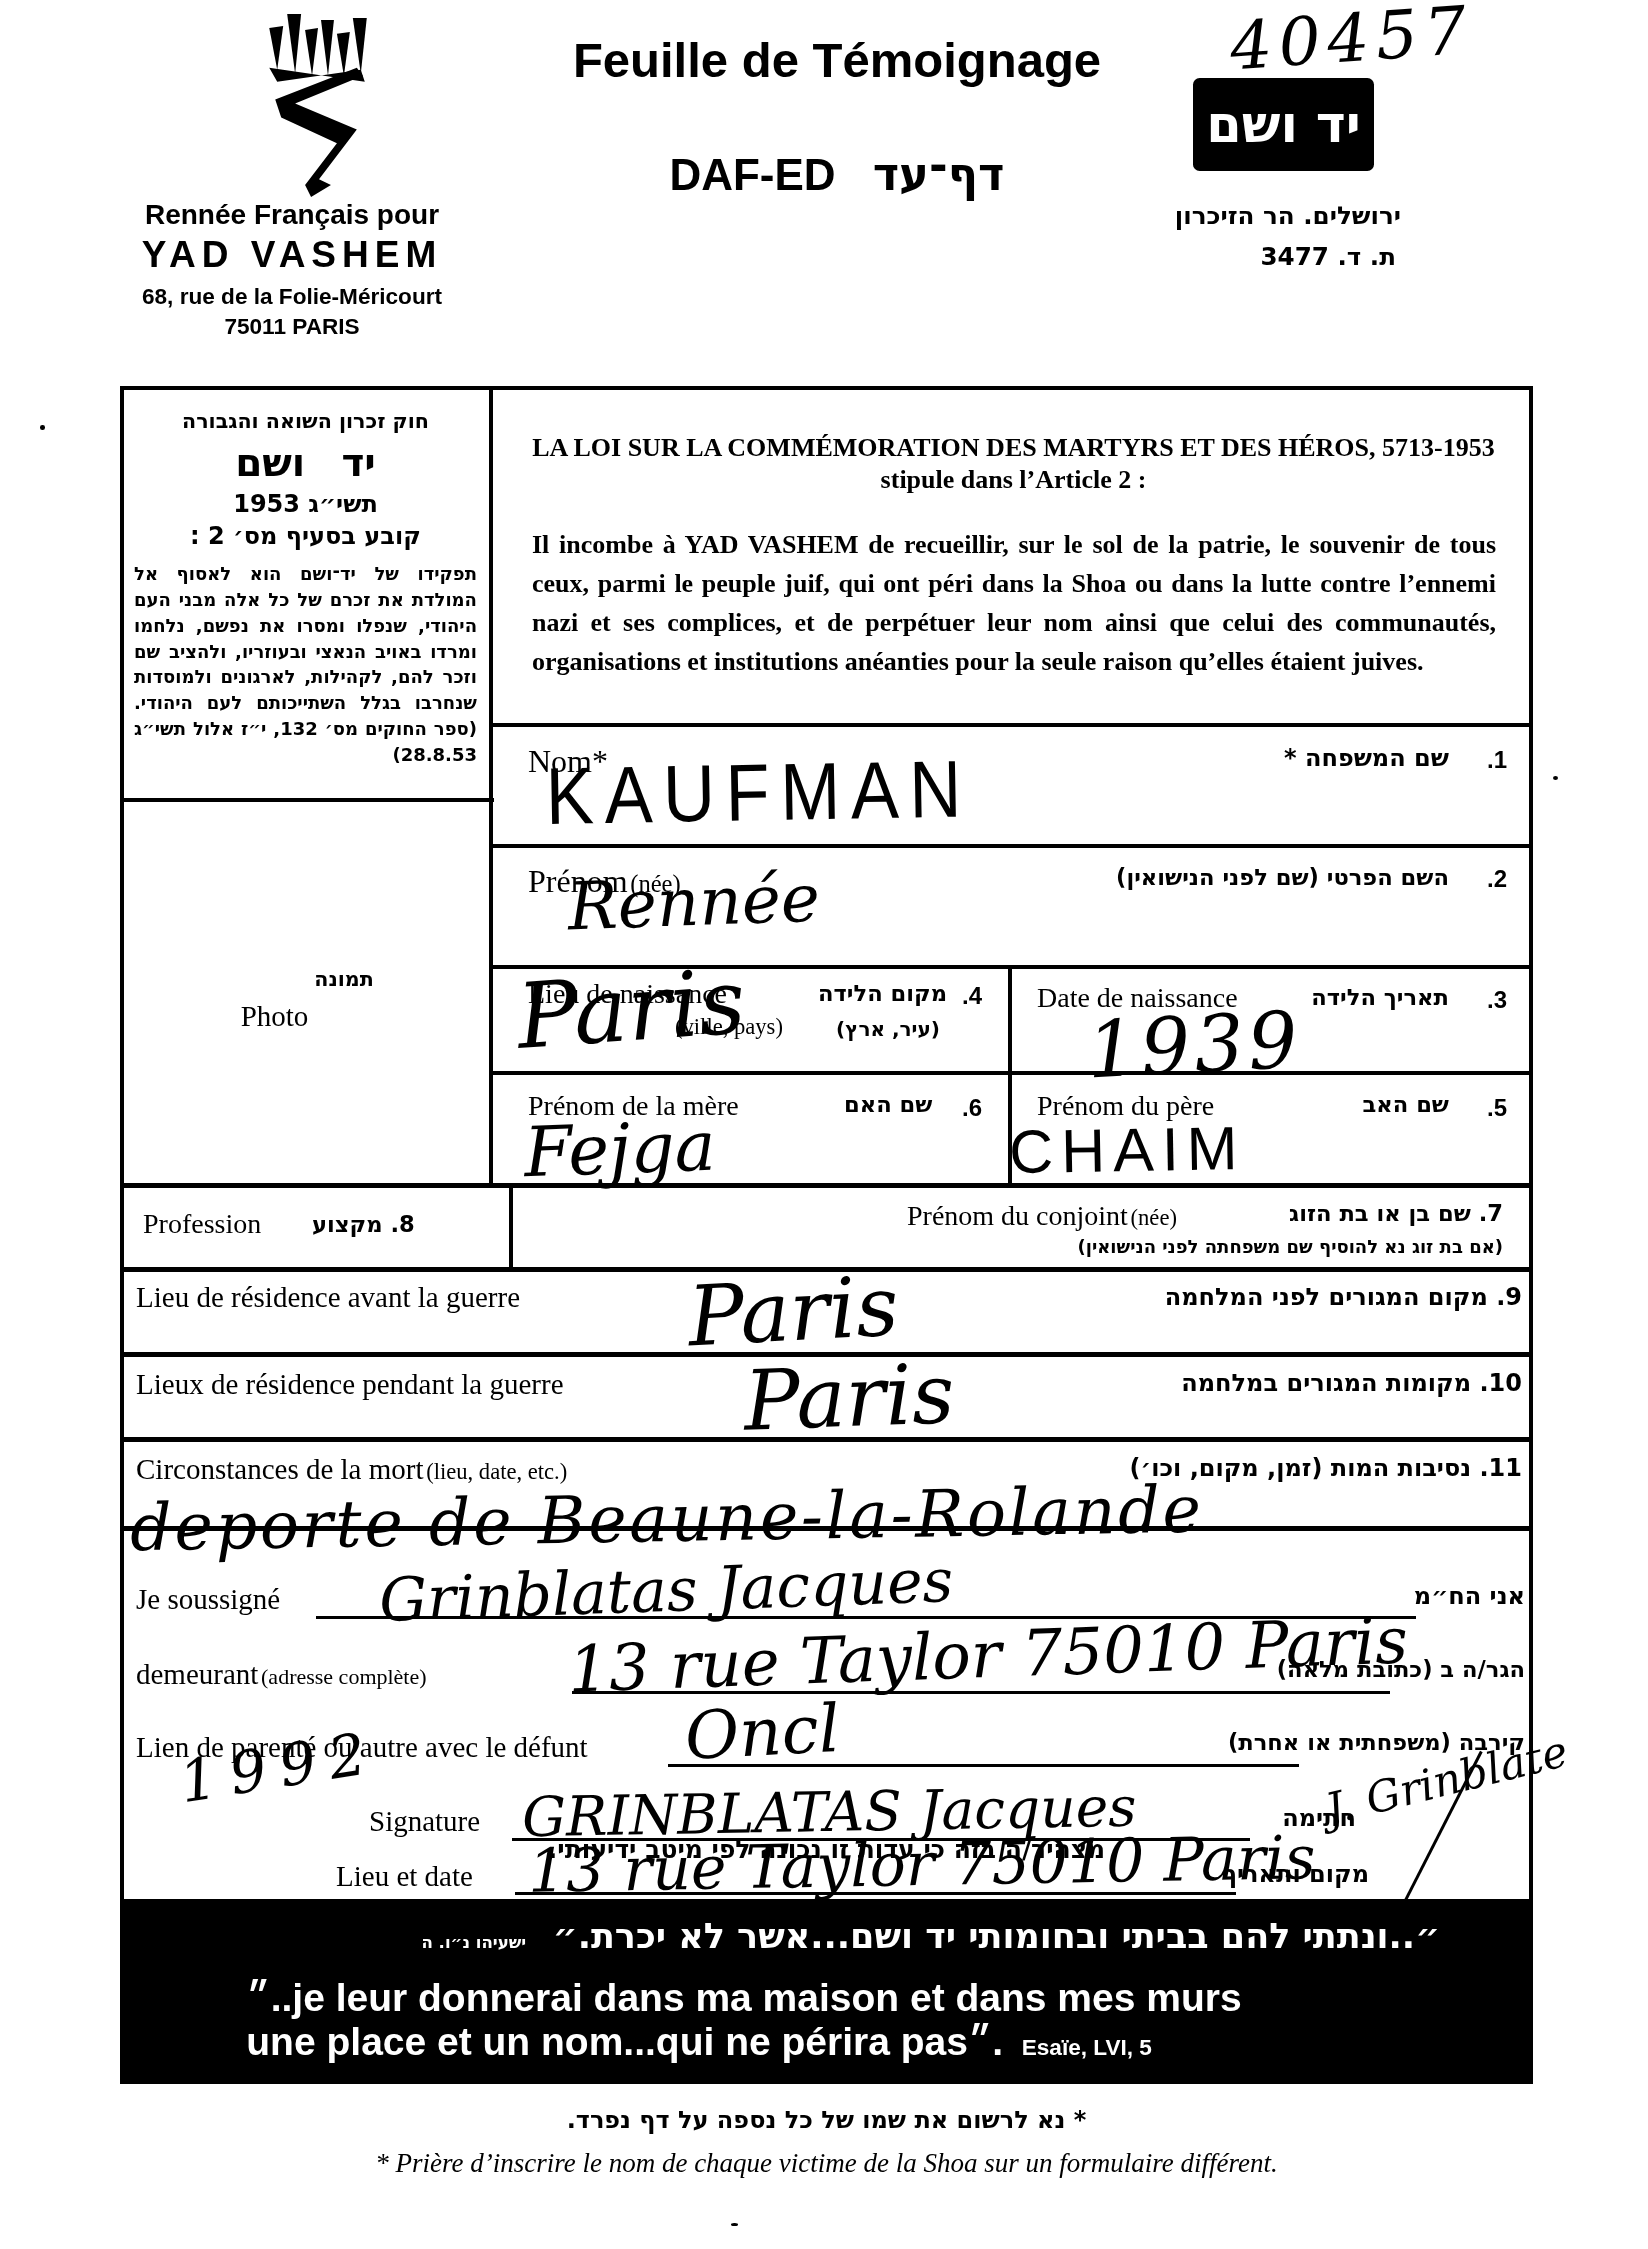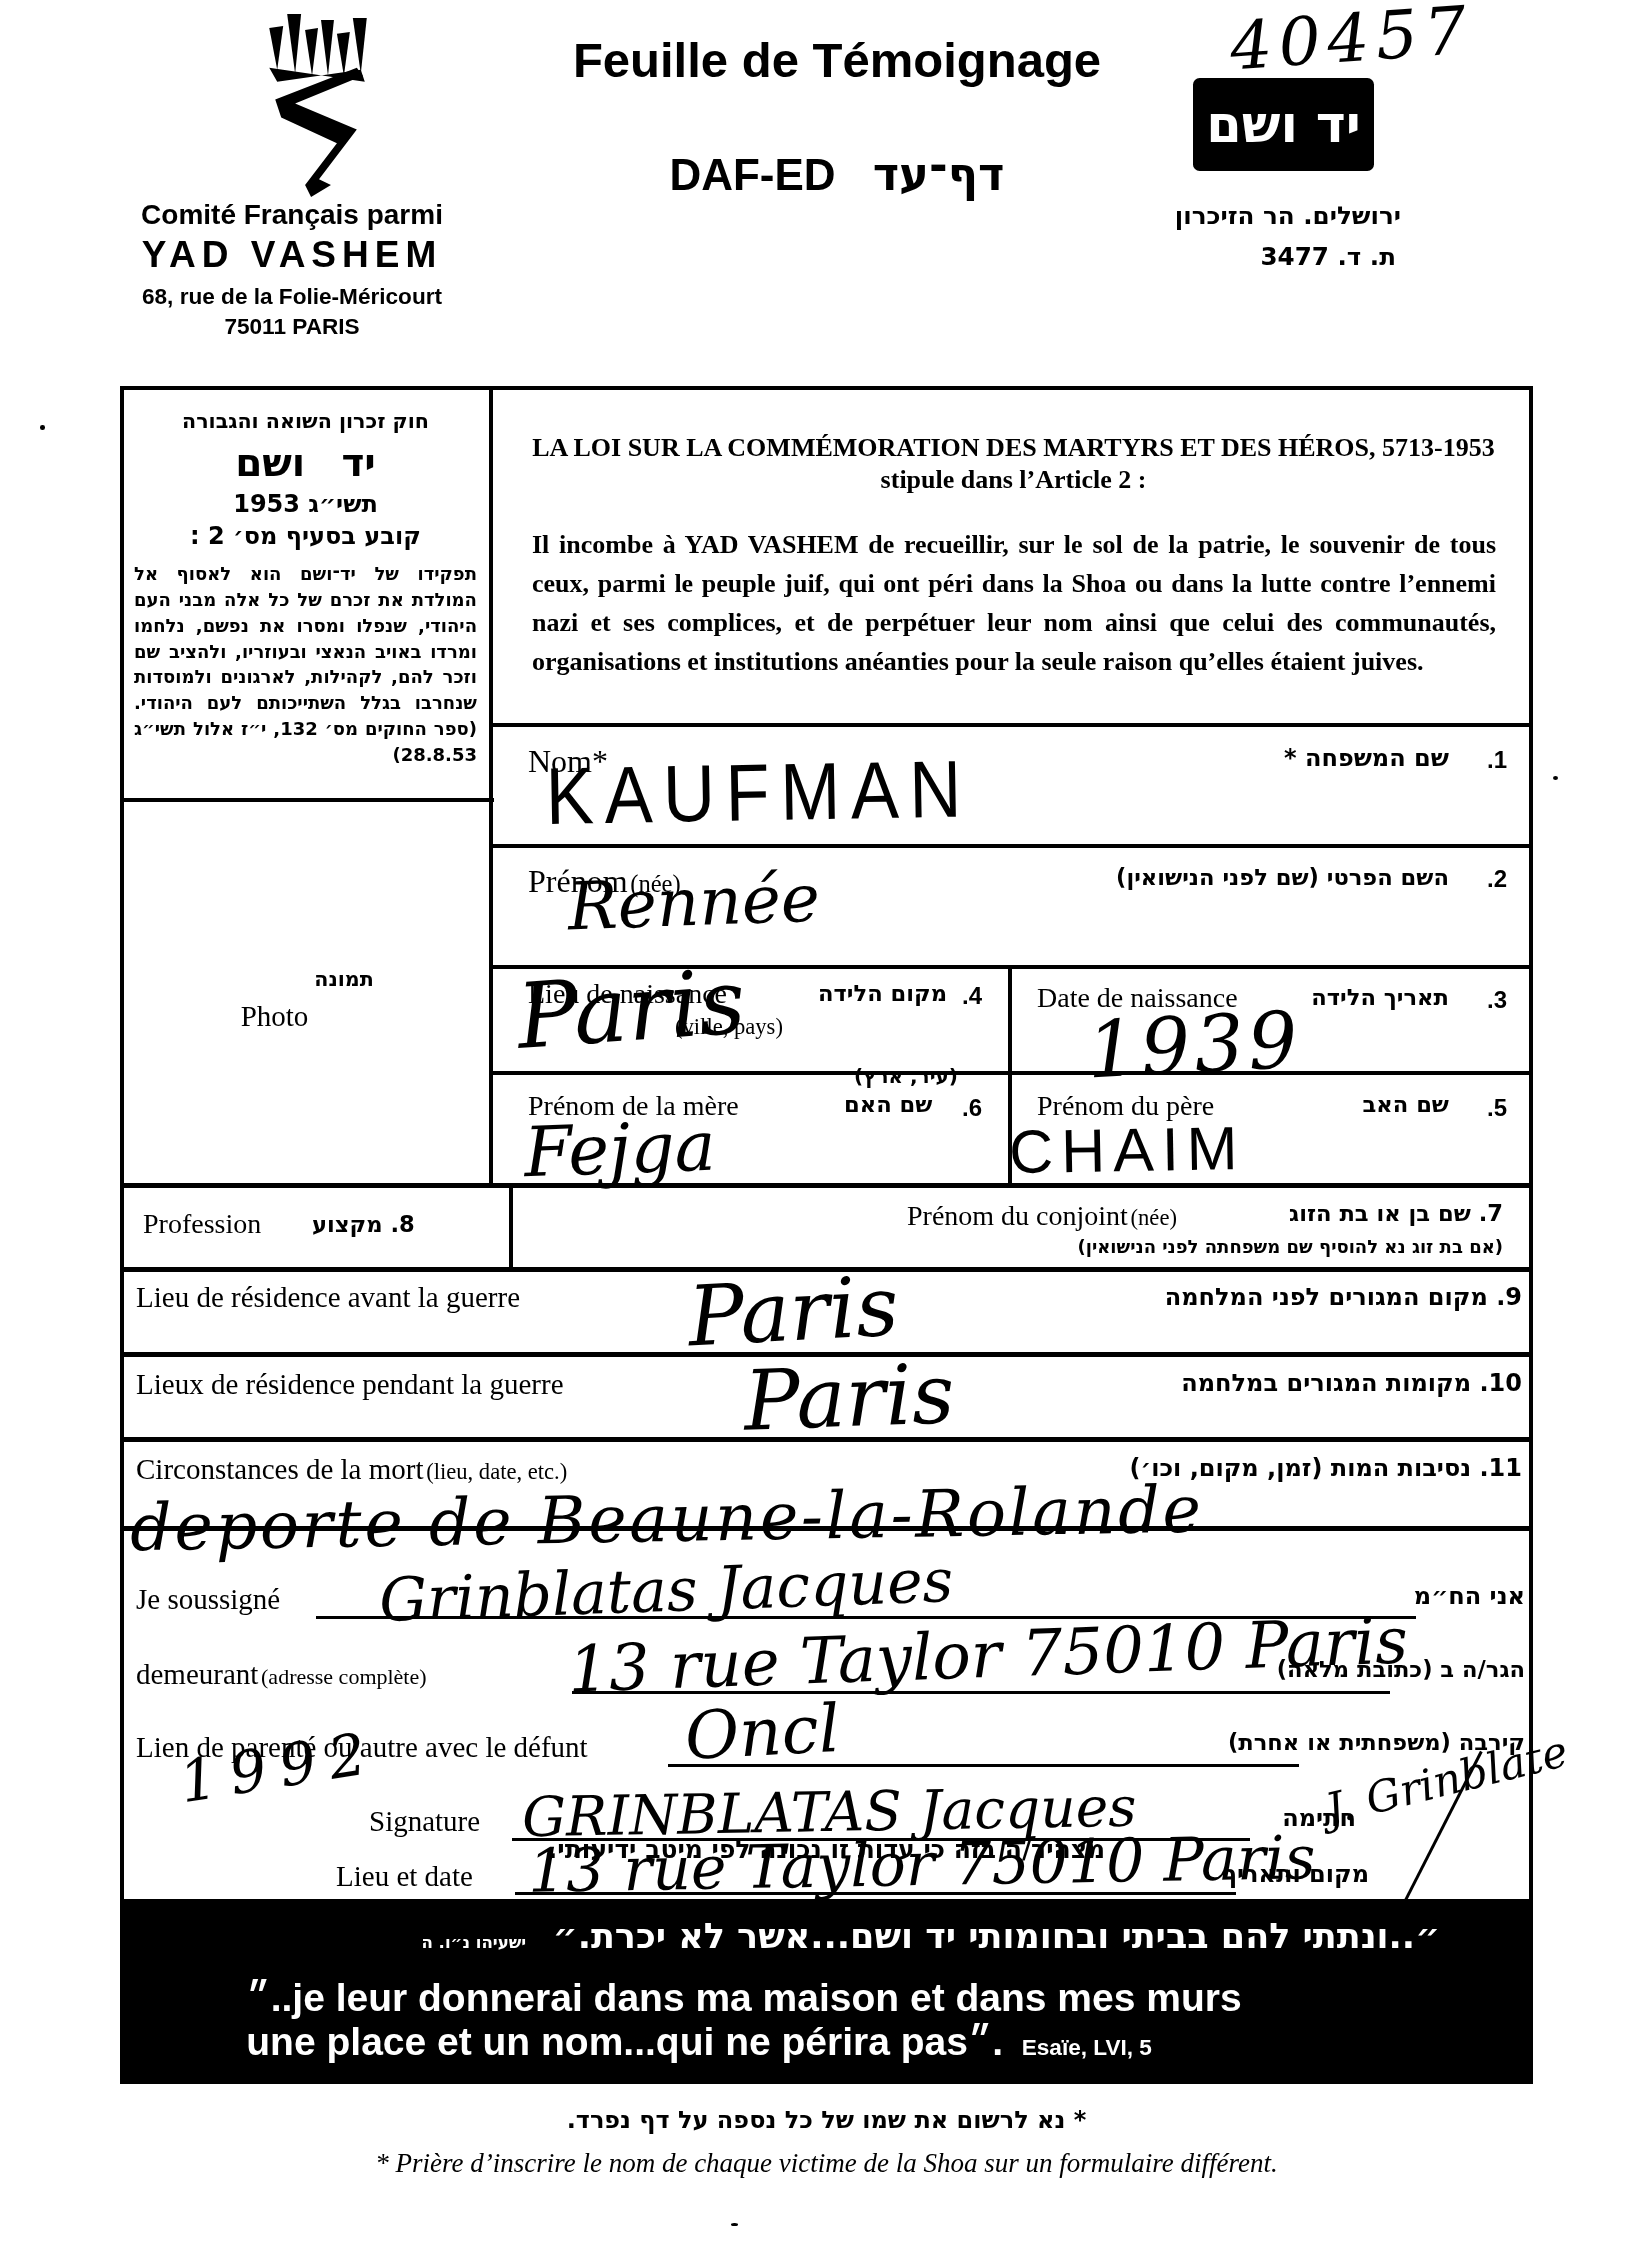--- a/index.html
+++ b/index.html
@@ -33,21 +33,21 @@
       <polygon points="26,6 40,6 34,66" fill="#000"></polygon>
       <polygon points="44,22 57,20 51,68" fill="#000"></polygon>
       <polygon points="60,12 73,12 67,68" fill="#000"></polygon>
       <polygon points="76,26 89,24 83,68" fill="#000"></polygon>
       <polygon points="92,10 106,10 100,66" fill="#000"></polygon>
       <path d="M8,60 L16,74 L100,62 L104,74 Z" fill="#000"></path>
       <path d="M102,68 L34,96 L96,122 L58,172 L70,178 L50,190 L44,178 L76,136 L20,110 L14,92 L96,60 Z" fill="#000"></path>
     </svg>
   </div>
 
-  <div class="abs sans b center" style="left:96px;top:199px;width:392px;font-size:28px;">Comité Français parmi</div>
+  <div class="abs sans b center" style="left:96px;top:199px;width:392px;font-size:28px;">Rennée Français pour</div>
   <div class="abs sans b center" style="left:96px;top:234px;width:392px;font-size:37px;letter-spacing:6px;">YAD VASHEM</div>
   <div class="abs sans b center" style="left:96px;top:284px;width:392px;font-size:22.6px;">68, rue de la Folie-Méricourt</div>
   <div class="abs sans b center" style="left:96px;top:314px;width:392px;font-size:22.6px;">75011 PARIS</div>
 
   <div class="abs sans b center" style="left:465px;top:32px;width:744px;font-size:49px;">Feuille de Témoignage</div>
   <div class="abs" style="left:465px;top:148px;width:744px;display:flex;justify-content:center;gap:37px;align-items:baseline;">
     <span class="sans b" style="font-size:44px;">DAF-ED</span>
     <span class="he" style="font-size:45px;">דף־עד</span>
   </div>
 
@@ -98,21 +98,21 @@
     <span class="serif" style="font-size:32px;">Prénom</span>
     <span class="serif" style="font-size:24.6px;">(née)</span>
   </div>
   <div class="abs he" style="right:199px;top:864px;font-size:22.6px;">השם הפרטי (שם לפני הנישואין)</div>
   <div class="abs sans b" style="right:141px;top:865px;font-size:24px;">.2</div>
   <div class="abs hw" style="left:568px;top:864px;font-size:66px;transform:rotate(-2deg);">Rennée</div>
 
   <div class="abs serif" style="left:528px;top:978px;font-size:28px;">Lieu de naissance</div>
   <div class="abs serif" style="left:675px;top:1014px;font-size:22.6px;">(ville, pays)</div>
   <div class="abs he" style="left:818px;top:980px;width:140px;text-align:left;font-size:22.6px;">מקום הלידה</div>
-  <div class="abs he" style="left:818px;top:1017px;width:140px;text-align:right;font-size:20px;margin-top:47px;">(עיר, ארץ)</div>
+  <div class="abs he" style="left:818px;top:1017px;width:140px;text-align:center;font-size:20px;">(עיר, ארץ)</div>
   <div class="abs sans b" style="left:962px;top:982px;font-size:24px;">.4</div>
   <div class="abs hw" style="left:517px;top:956px;font-size:90px;transform:rotate(-4deg);">Paris</div>
 
   <div class="abs serif" style="left:1037px;top:982px;font-size:28px;">Date de naissance</div>
   <div class="abs he" style="right:199px;top:984px;font-size:22.6px;">תאריך הלידה</div>
   <div class="abs sans b" style="right:141px;top:986px;font-size:24px;">.3</div>
   <div class="abs hw" style="left:1087px;top:1000px;font-size:78px;letter-spacing:4px;transform:rotate(-3deg);">1939</div>
 
   <div class="abs serif" style="left:528px;top:1090px;font-size:28px;">Prénom de la mère</div>
   <div class="abs he" style="left:844px;top:1091px;width:113px;text-align:left;font-size:22.6px;">שם האם</div>

